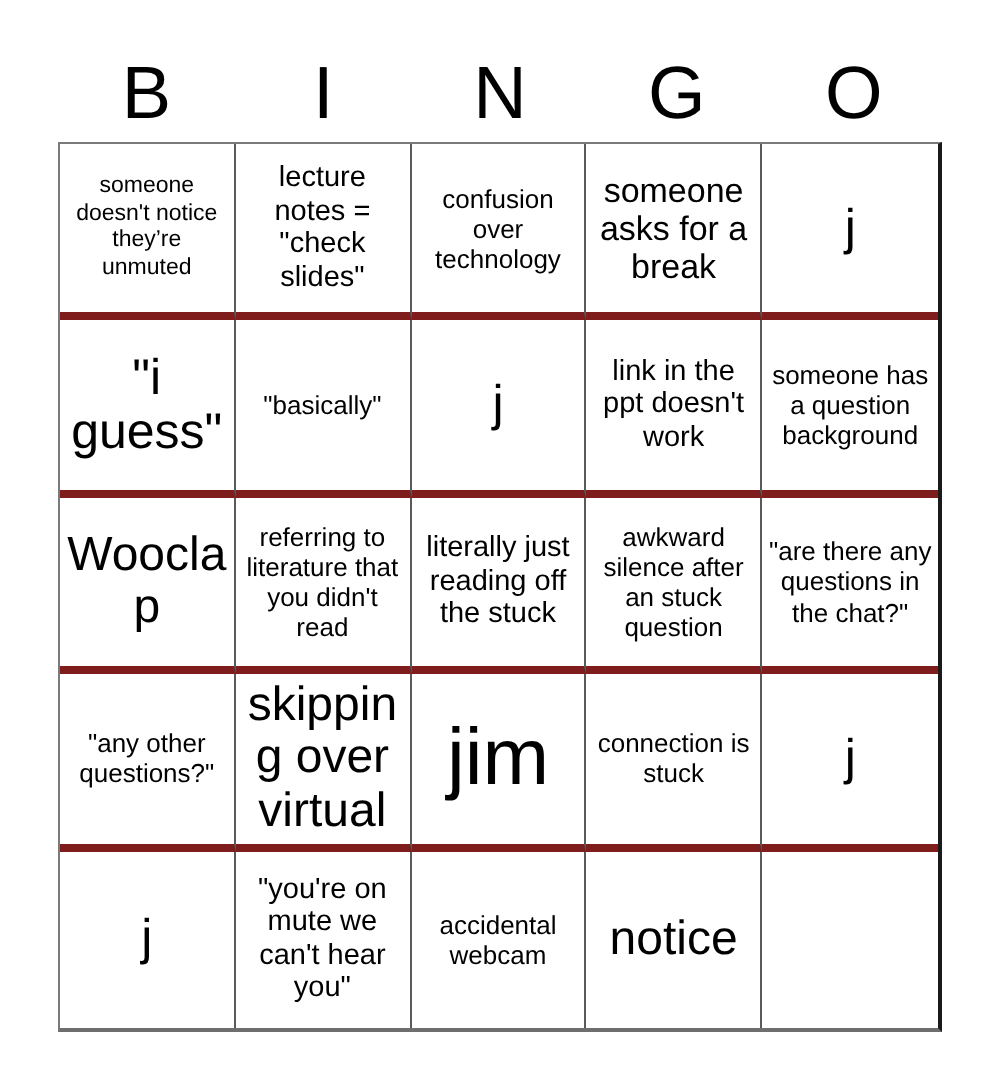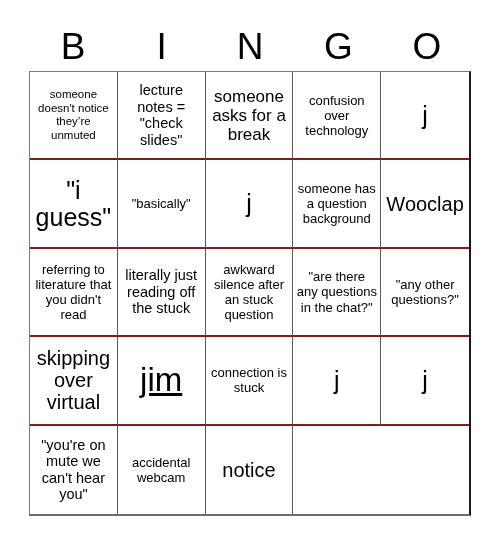--- a/index.html
+++ b/index.html
@@ -57,21 +57,21 @@
     border-bottom: 2px solid #6e6e6e;
     display: grid;
     grid-template-columns: repeat(5, 1fr);
     grid-template-rows: repeat(5, 1fr);
     background: #ffffff;
   }
 
   .cell {
     box-sizing: border-box;
     border-right: 1px solid #5a5a5a;
-    border-bottom: 2px solid #7f1d1d;
+    border-bottom: 4px solid #7f1d1d;
     display: flex;
     align-items: center;
     justify-content: center;
     text-align: center;
     padding: 2px 3px;
     overflow: hidden;
     background: #ffffff;
   }
   .cell:nth-child(5n) {
     border-right: none;
@@ -87,23 +87,23 @@
     line-height: 1.12;
     white-space: pre-line;
     word-wrap: break-word;
   }
 
   
   .sz-xs  { font-size: 11.5px; line-height: 1.18; }
   .sz-sm  { font-size: 13px;   line-height: 1.16; }
   .sz-md  { font-size: 14.5px; line-height: 1.14; }
   .sz-lg  { font-size: 17px;   line-height: 1.12; }
-  .sz-xl  { font-size: 20px;   line-height: 1.10; }
+  .sz-xl  { font-size: 24px;   line-height: 1.10; }
   .sz-xxl { font-size: 25px;   line-height: 1.08; }
-  .sz-huge{ font-size: 33px;   line-height: 1.04; text-decoration: underline; }
+  .sz-huge{ font-size: 40px;   line-height: 1.04; }
 </style>
 </head>
 <body>
 
 <div class="card">
 
   <div class="header-row">
     <div class="header-cell">B</div>
     <div class="header-cell">I</div>
     <div class="header-cell">N</div>
@@ -112,37 +112,40 @@
   </div>
 
   <div class="grid">
     <div class="cell">
         <span class="cell-text sz-xs">someone doesn't notice they’re unmuted</span>
       </div>
     <div class="cell">
         <span class="cell-text sz-md">lecture notes = "check slides"</span>
       </div>
     <div class="cell">
-        <span class="cell-text sz-lg">someone asks for a break</span>
+        <span class="cell-text sz-sm">confusion over technology</span>
       </div>
     <div class="cell">
-        <span class="cell-text sz-sm">confusion over technology</span>
+        <span class="cell-text sz-lg">someone asks for a break</span>
       </div>
     <div class="cell">
         <span class="cell-text sz-xxl">j</span>
       </div>
 
     <div class="cell">
         <span class="cell-text sz-xxl">"i guess"</span>
       </div>
     <div class="cell">
         <span class="cell-text sz-sm">"basically"</span>
       </div>
     <div class="cell">
         <span class="cell-text sz-xxl">j</span>
+      </div>
+    <div class="cell">
+        <span class="cell-text sz-md">link in the ppt doesn't work</span>
       </div>
     <div class="cell">
         <span class="cell-text sz-sm">someone has a question background</span>
       </div>
 
     <div class="cell">
         <span class="cell-text sz-xl">Wooclap</span>
       </div>
     <div class="cell">
         <span class="cell-text sz-sm">referring to literature that you didn't read</span>

